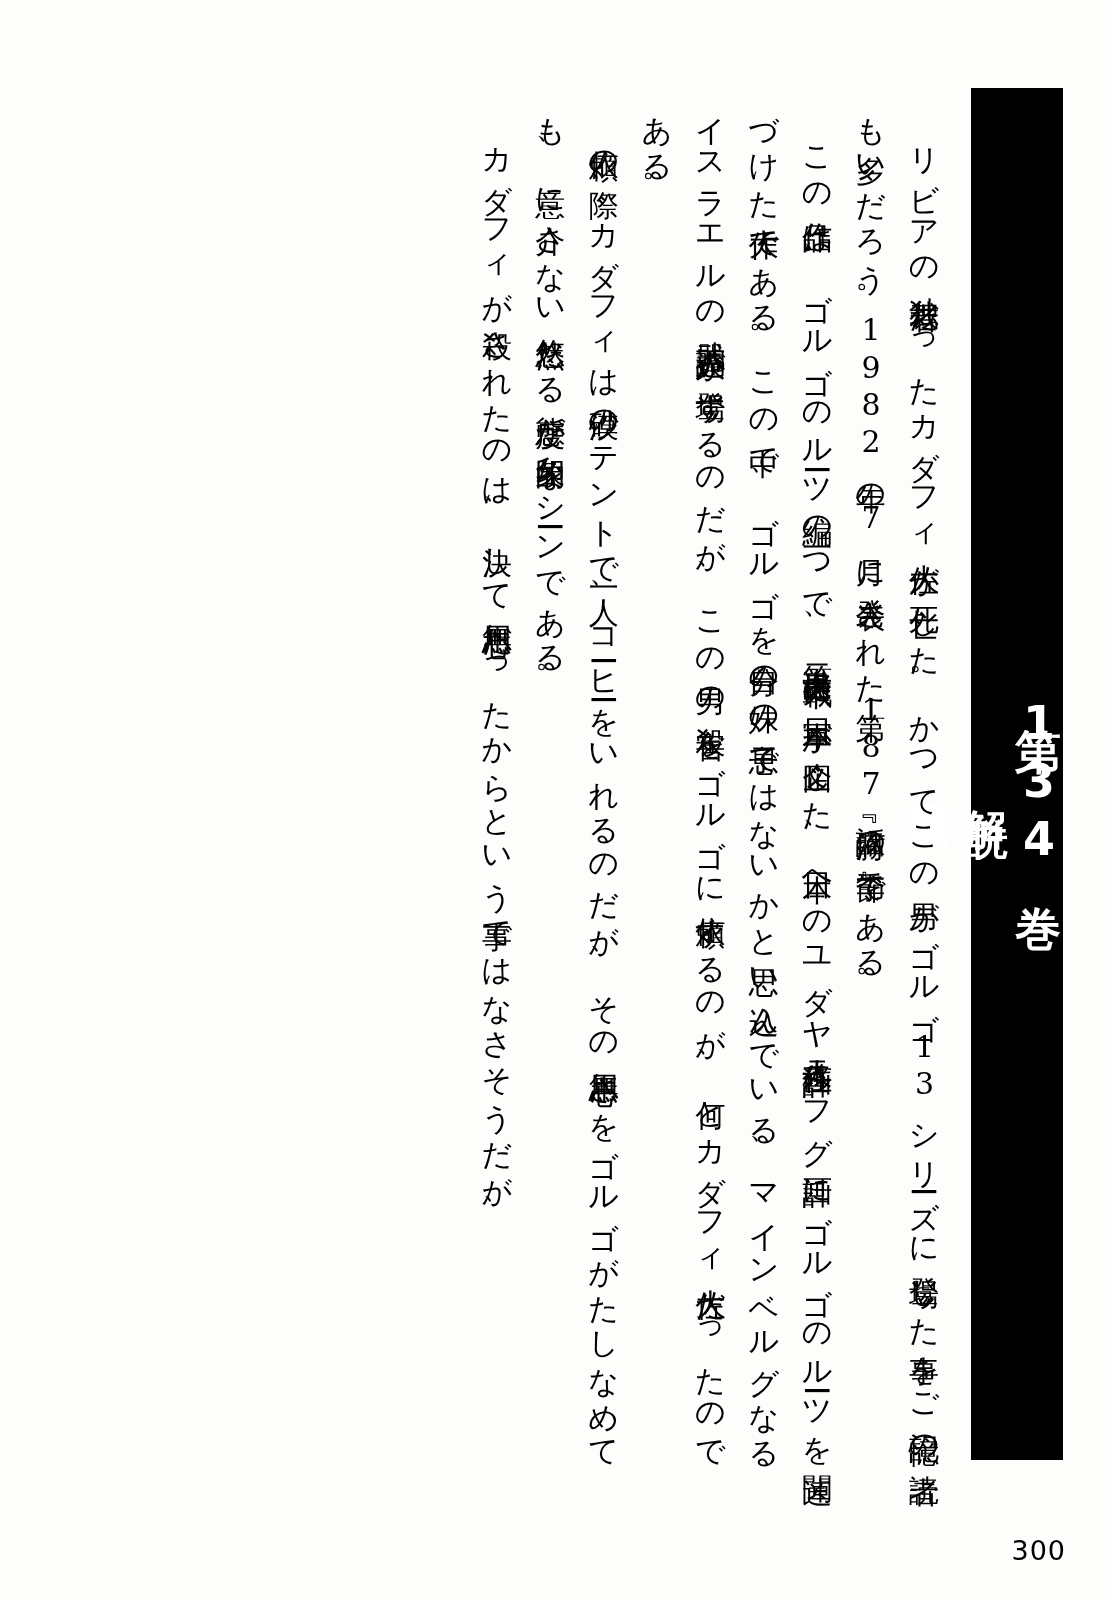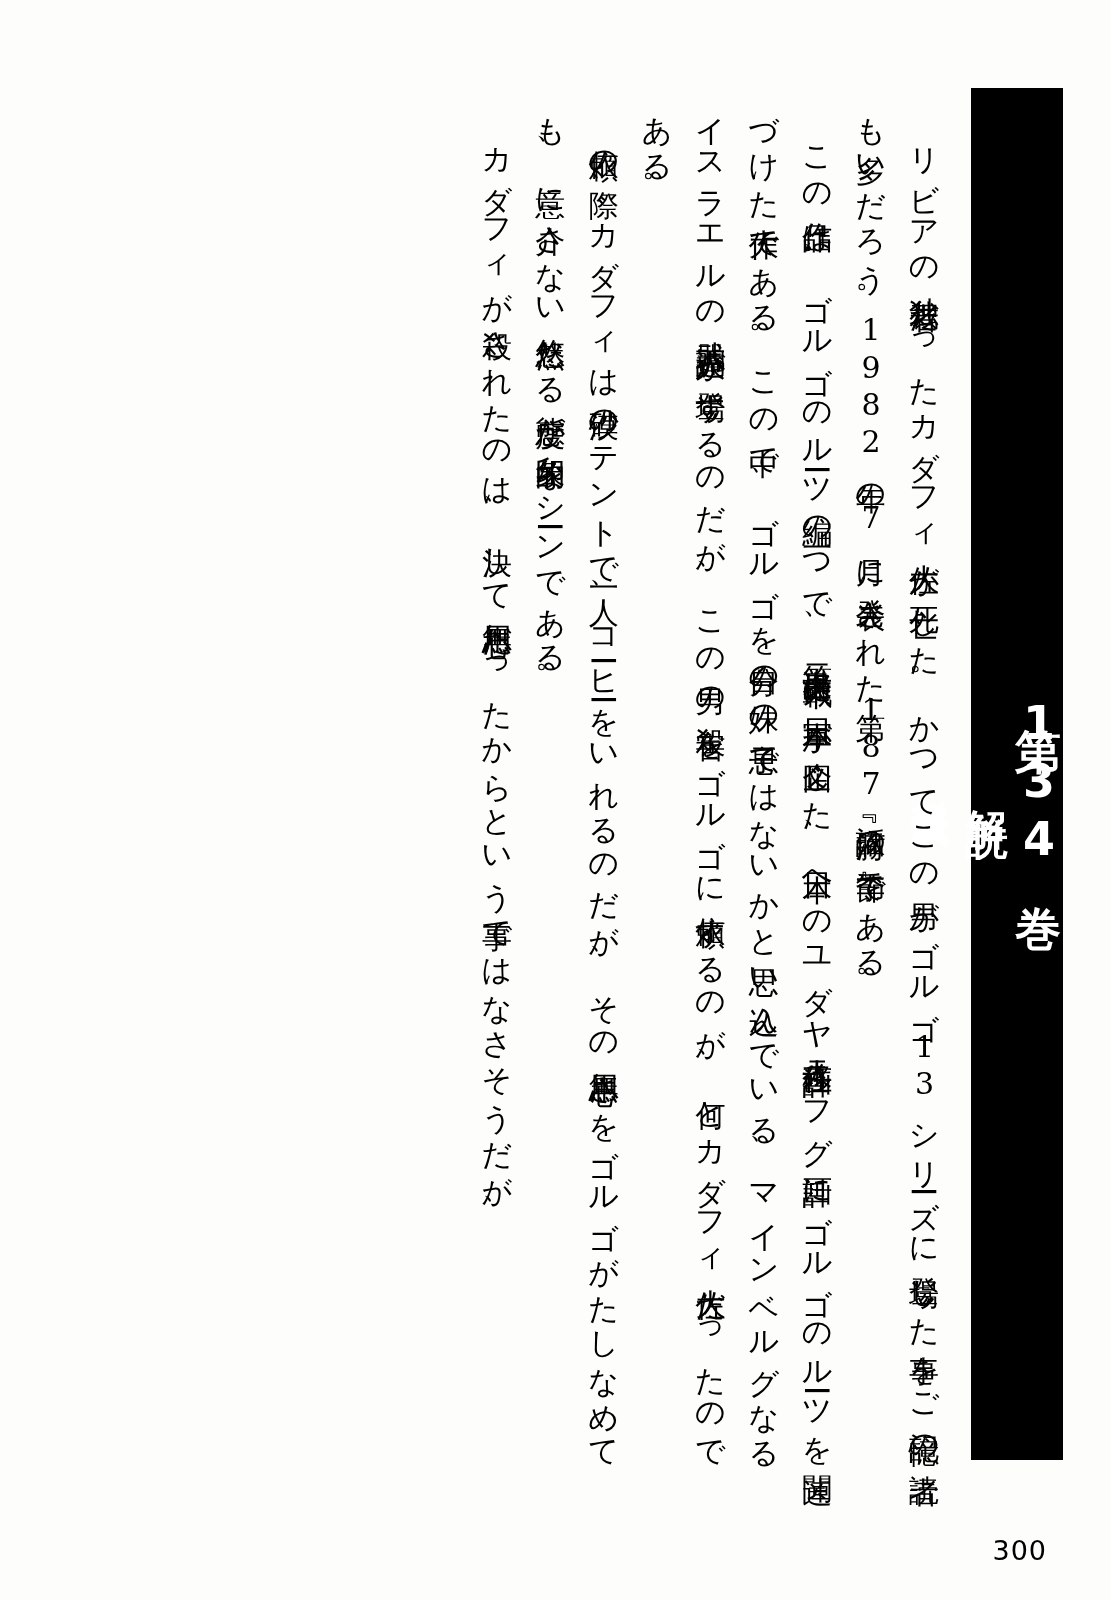--- a/index.html
+++ b/index.html
@@ -106,21 +106,21 @@
     margin-right: 0;
   }
   .indent::before {
     content: "";
     display: inline-block;
     height: 30px;
   }
 
   .page-number {
     position: absolute;
-    right: 64px;
+    right: 45px;
     bottom: 34px;
     font-size: 27px;
     letter-spacing: 1px;
     font-family: "DejaVu Sans", "Liberation Sans", sans-serif;
   }
 </style>
 </head>
 <body>
 
 <div class="page">

